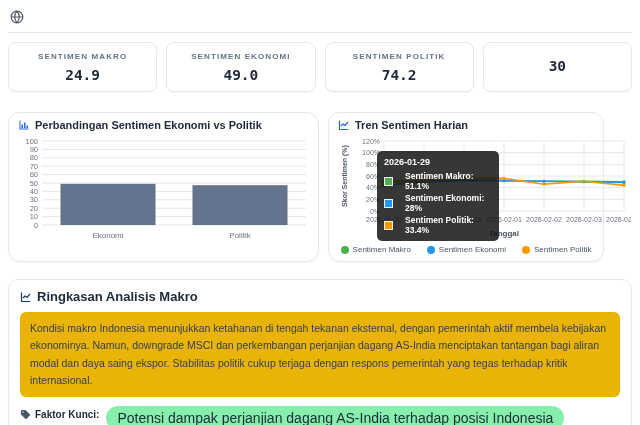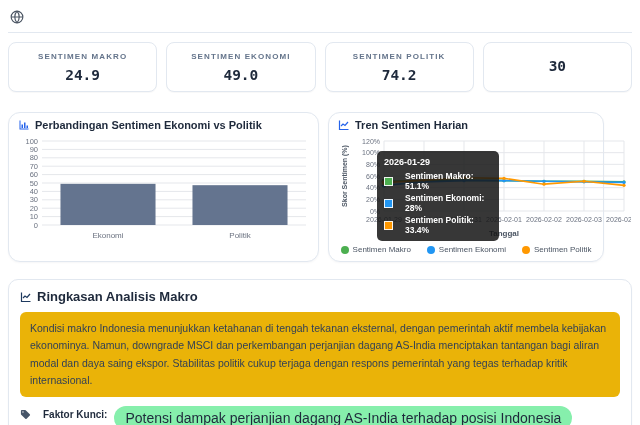--- a/index.html
+++ b/index.html
@@ -47,21 +47,21 @@
   .tt-sw { width:9px; height:9px; border:1px solid rgba(255,255,255,.9); flex:0 0 auto; }
 
   
   .summary { margin-top:17px; background:#fff; border:1px solid #e2e8f0; border-radius:10px;
     padding:9px 11px 11px 11px; box-shadow:0 1px 2px rgba(15,23,42,.04); }
   .summary-title { display:flex; align-items:center; gap:5px; font-size:13px; font-weight:700; }
   .summary-title .mini-icon { color:#1e3a5f; }
   .para-box { background:#eab308; border-radius:6px; padding:8px 10px; margin-top:8px;
     font-size:10.5px; line-height:1.65; color:#334155; }
   .factors { display:flex; align-items:flex-start; flex-wrap:wrap; gap:7px; margin-top:9px; }
-  .factors-label { display:flex; align-items:flex-end; gap:12px; font-size:10px; font-weight:700;
+  .factors-label { display:flex; align-items:flex-end; gap:4px; font-size:10px; font-weight:700;
     color:#1e293b; padding-top:3px; }
   .tag-icon { width:11px; height:11px; color:#475569; }
   .pill { background:#86efac; border-radius:999px; padding:4px 11px; font-size:14px;
     color:#1e293b; white-space:nowrap; }
 </style>
 </head>
 <body>
 
 <div class="page">
 

